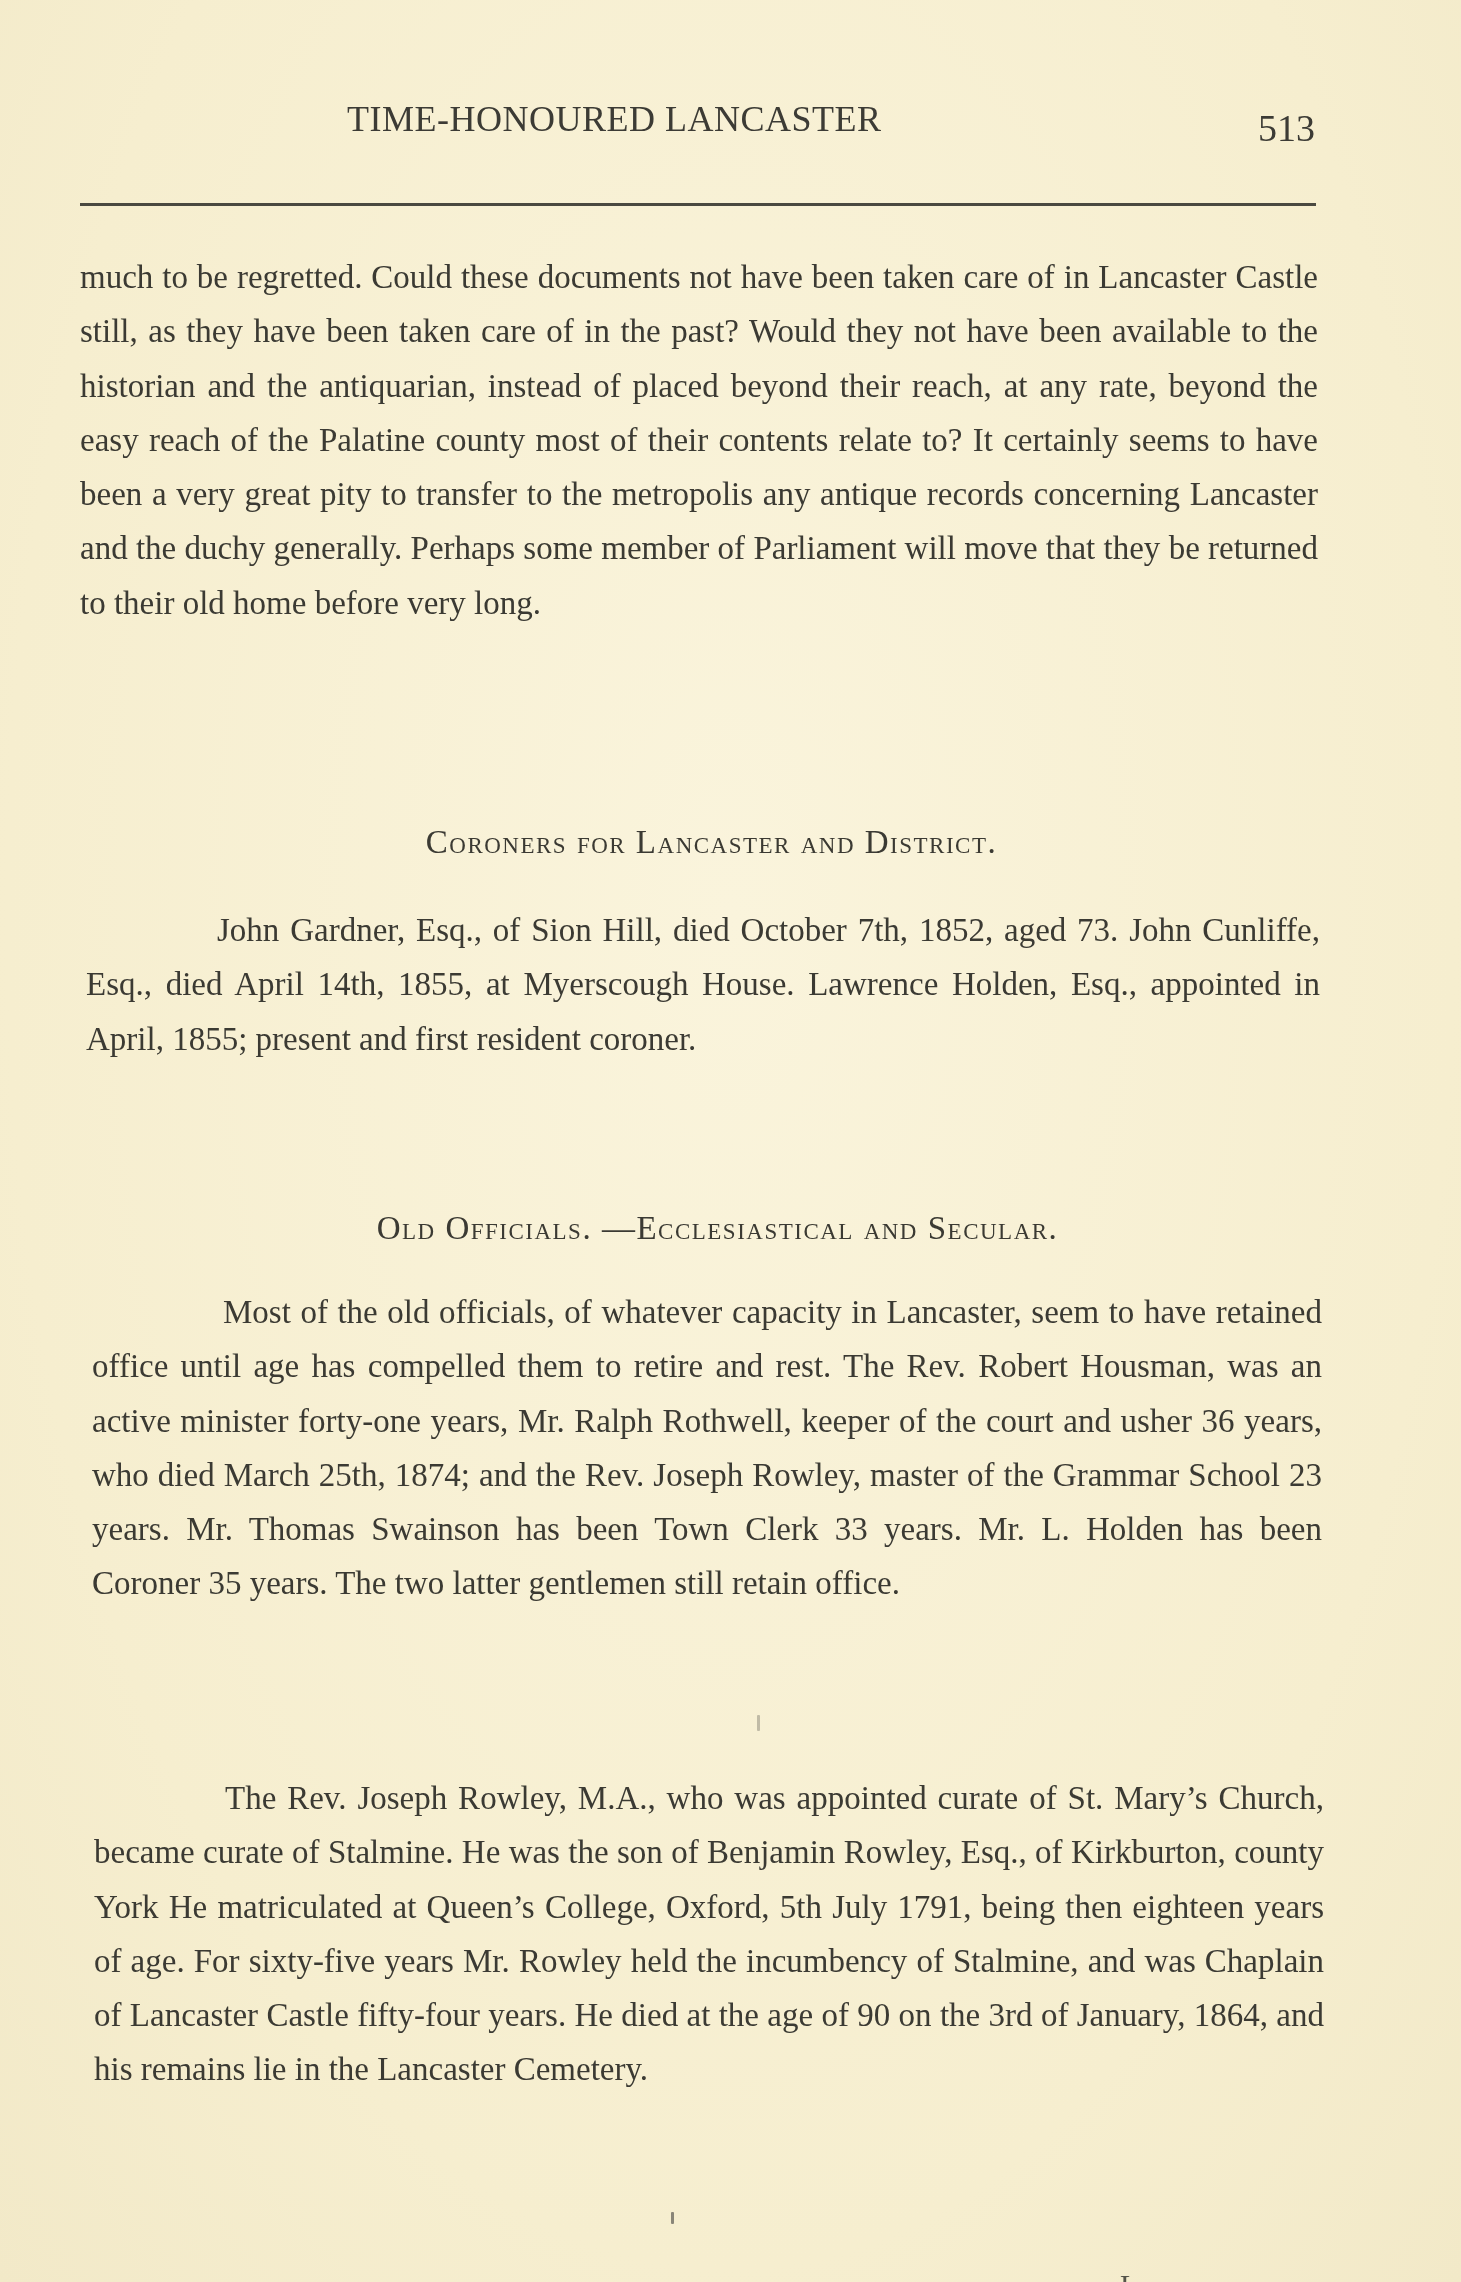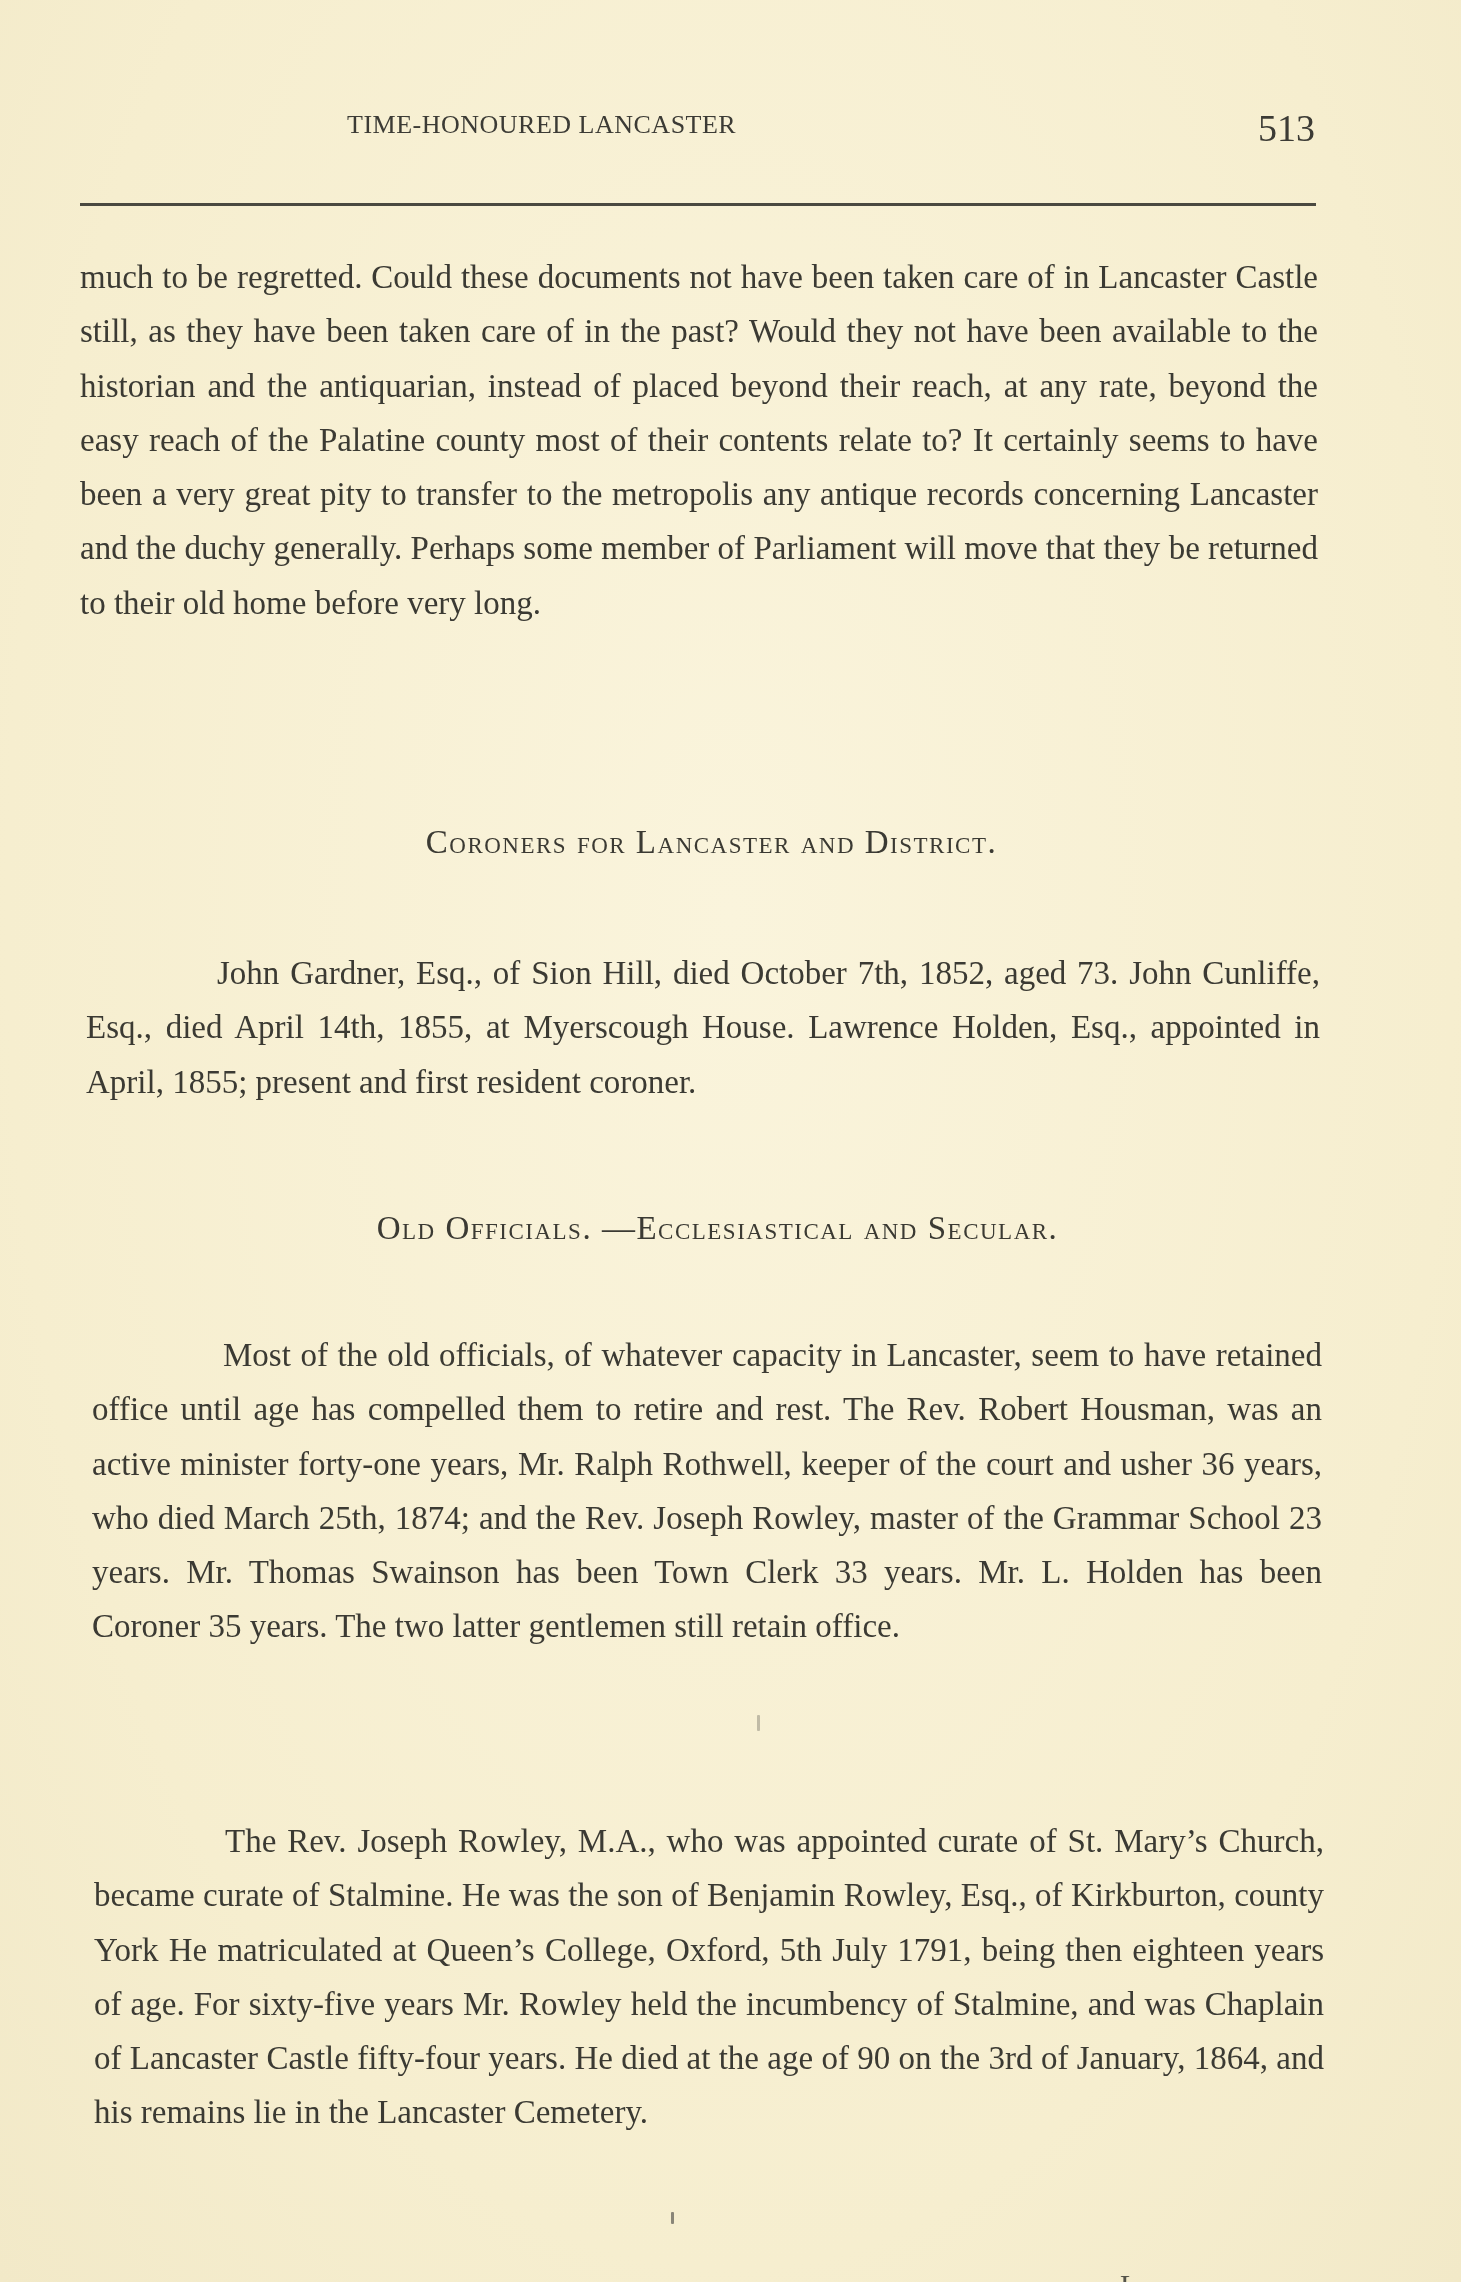--- a/index.html
+++ b/index.html
@@ -25,22 +25,22 @@
   .running-head {
     position: absolute;
     top: 98px;
     left: 82px;
     width: 1233px;
     height: 50px;
   }
   .running-title {
     position: absolute;
     left: 265px;
-    top: 12px;
-    font-size: 26px;
+    top: 0;
+    font-size: 36px;
     letter-spacing: 0.5px;
     color: #3c3b35;
   }
   .page-number {
     position: absolute;
     right: 0;
     top: 8px;
     font-size: 38px;
     color: #3c3b35;
   }
@@ -59,21 +59,20 @@
     font-size: 33px;
     line-height: 54.3px;
     text-align: justify;
     color: #3b3a33;
   }
   .text-block p {
     margin: 0;
   }
   .text-block p.indent {
     text-indent: 131px;
-    margin-top: 43px;
   }
   .text-block .last-line-fix {
     text-align-last: left;
   }
   #para-1 { top: 250px; left: 80px; width: 1238px; }
   #heading-coroners { top: 812px; }
   #para-coroners { top: 903px; left: 86px; width: 1234px; }
   #heading-officials { top: 1198px; padding-left: 18px; }
   #para-officials { top: 1285px; left: 92px; width: 1230px; }
   #para-rowley { top: 1771px; left: 94px; width: 1230px; }

